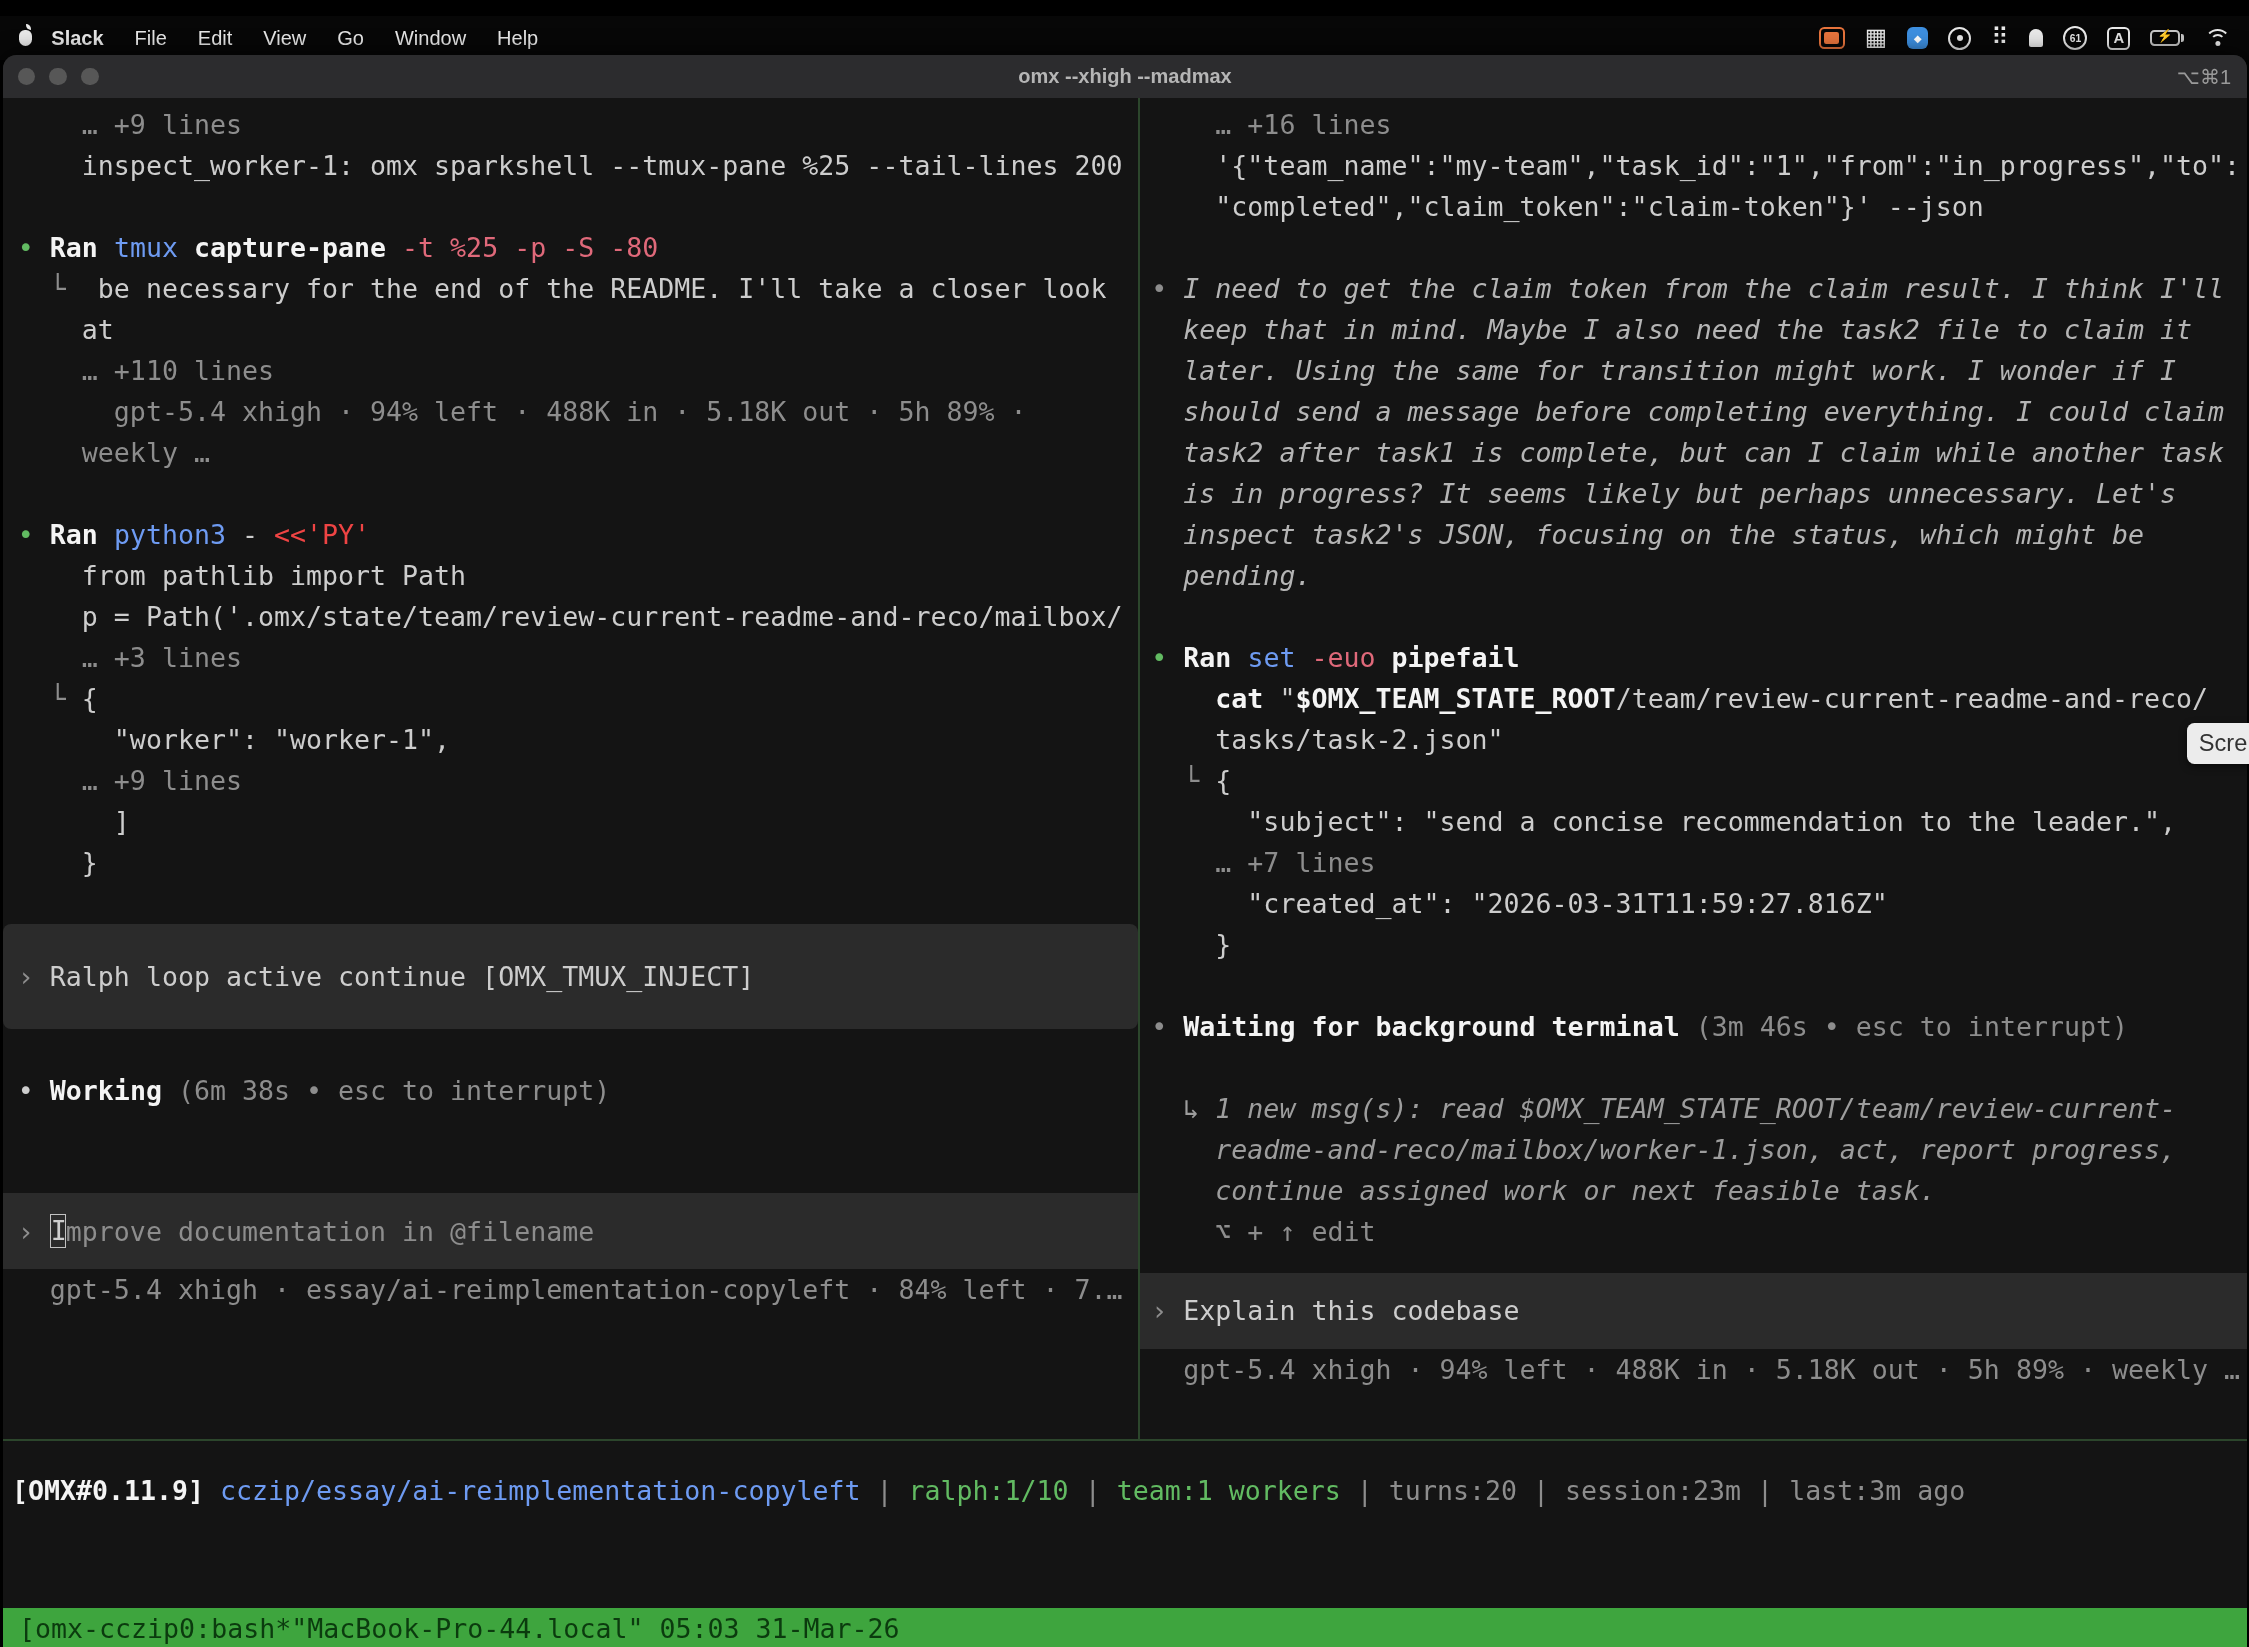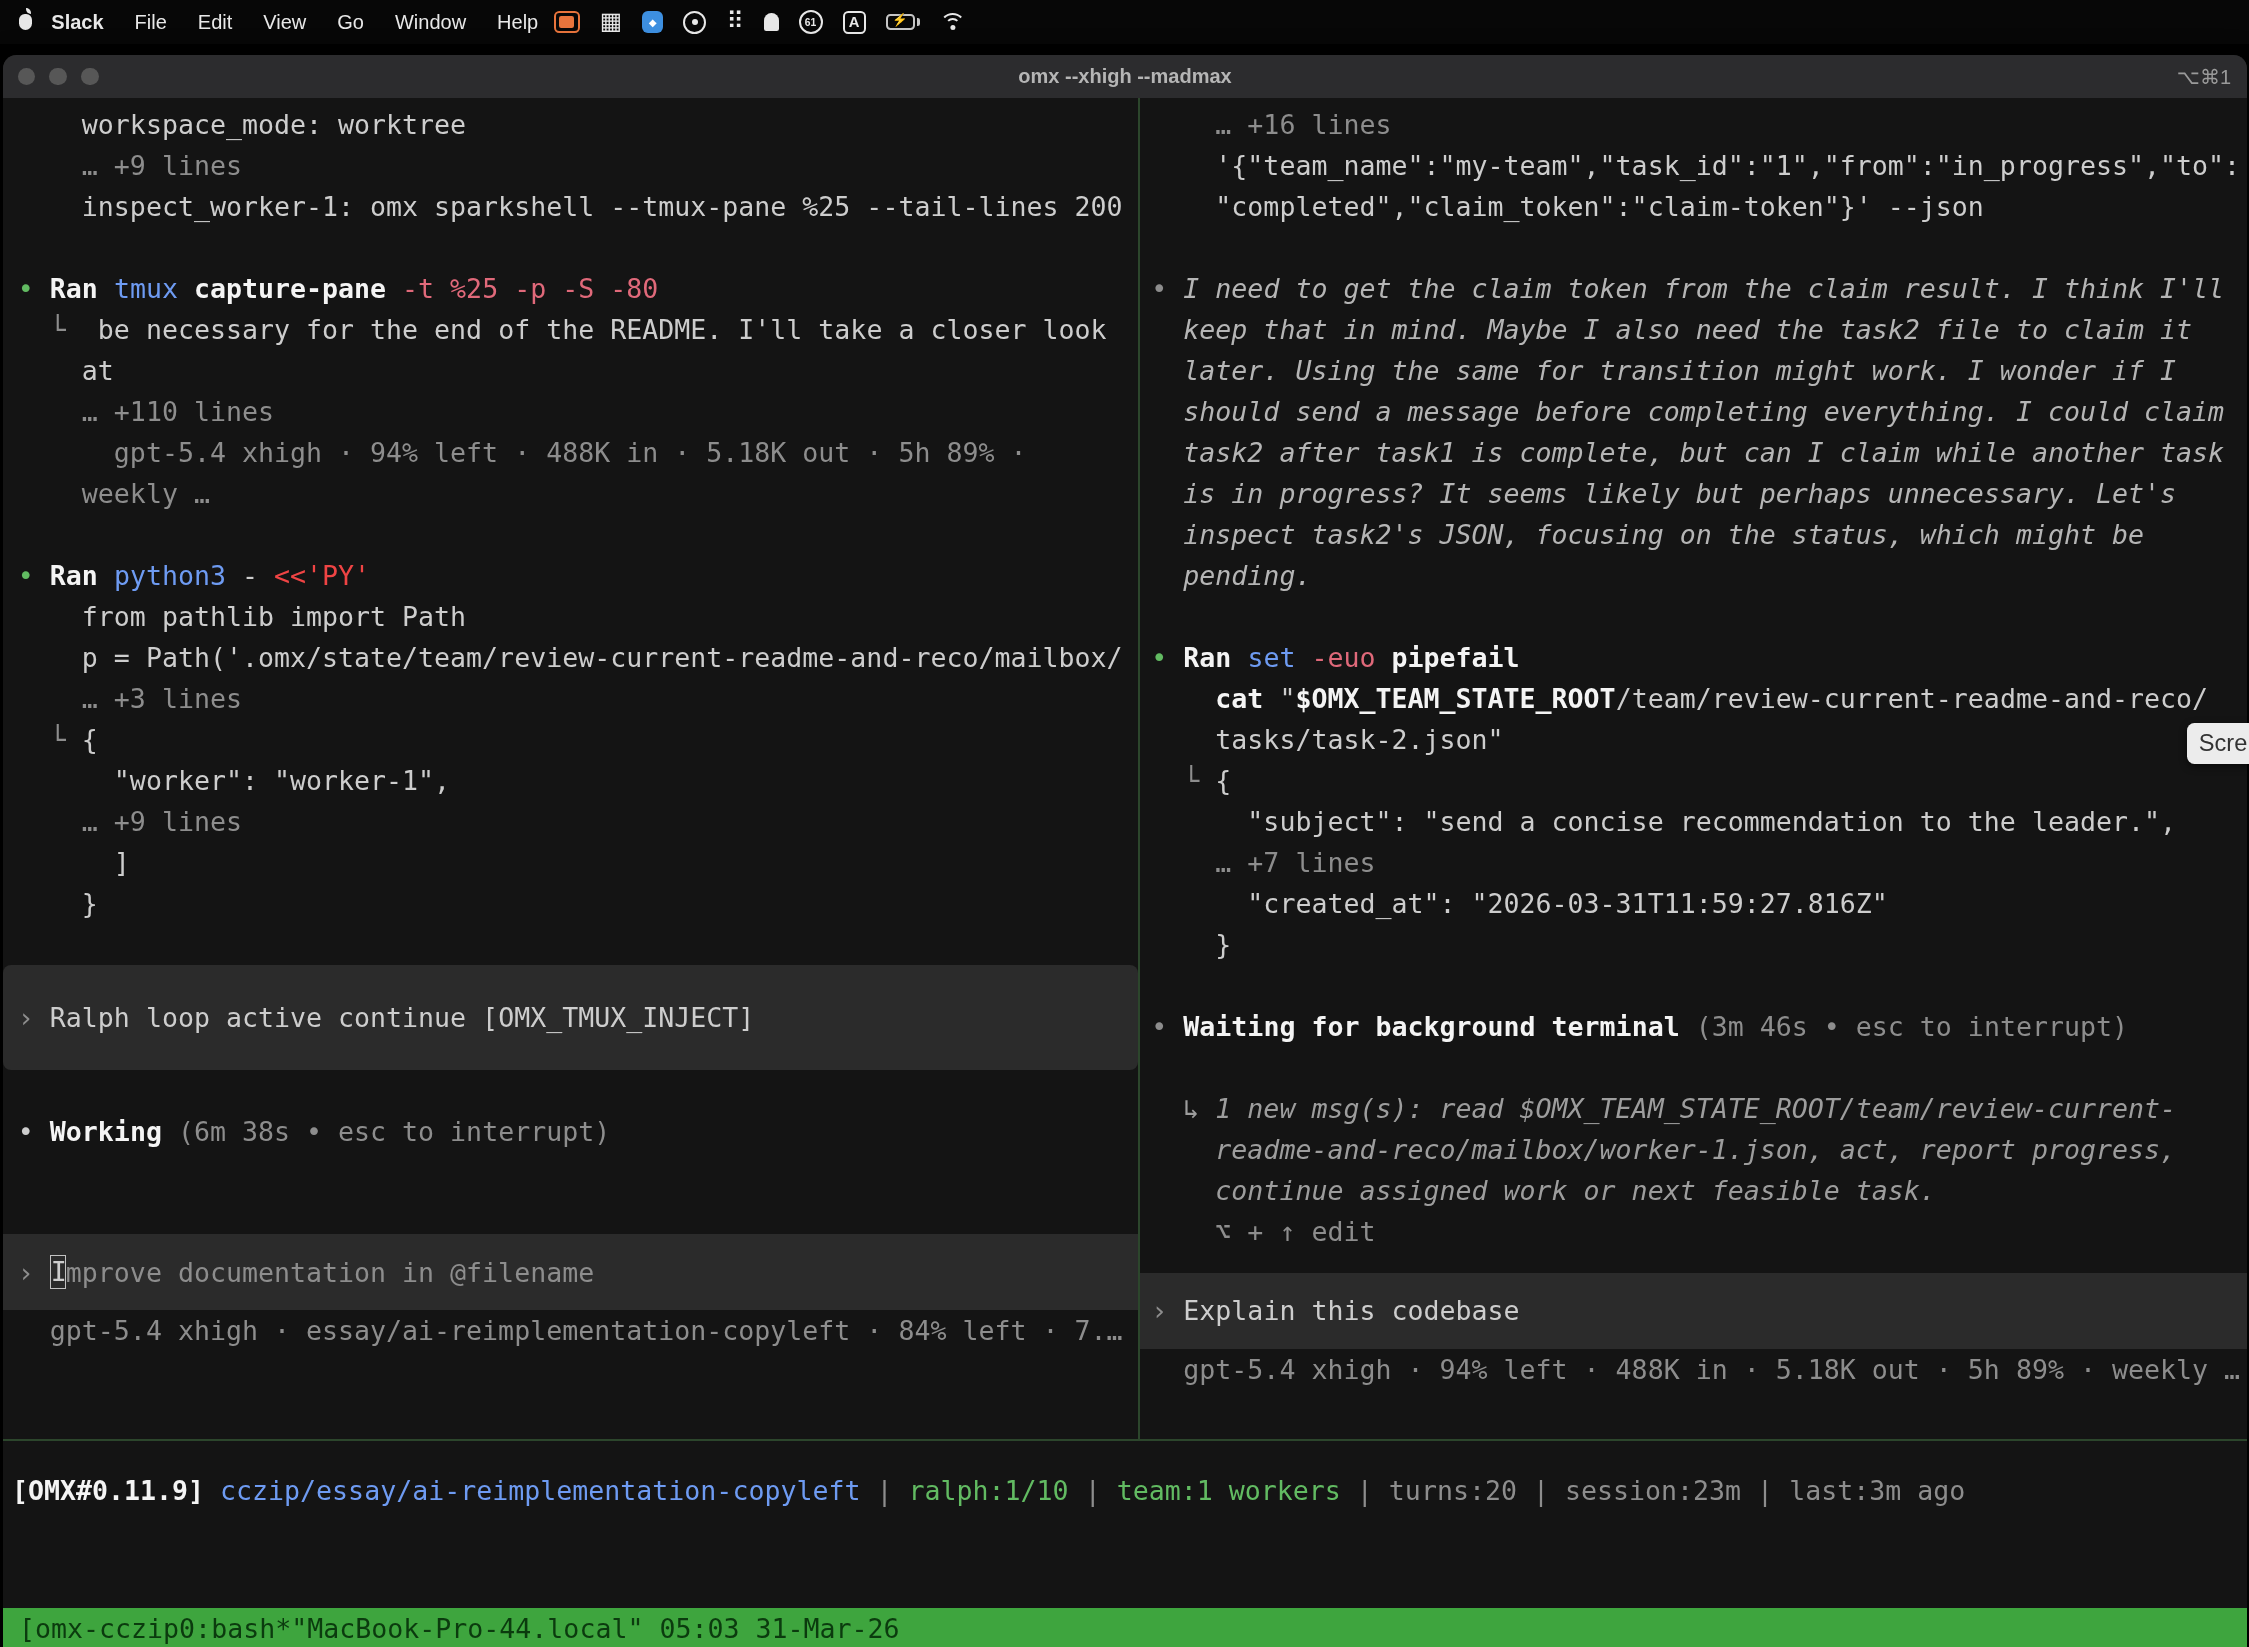--- a/index.html
+++ b/index.html
@@ -1,19 +1,19 @@
 <!DOCTYPE html>
 <html style="font-size:11.8px"><head>
 <meta charset="utf-8">
 <style>
   html,body{margin:0;padding:0;background:#000;}
   body{width:2250px;height:1648px;position:relative;overflow:hidden;font-family:"DejaVu Sans Mono",monospace;}
 
   
-  .menubar{position:absolute;top:0;left:0;right:0;height:44px;background:#070707;display:flex;align-items:center;justify-content:flex-start;padding:0 19px;box-sizing:border-box;font-family:"Liberation Sans",sans-serif;color:#e8e8e8;font-size:20px;}
+  .menubar{position:absolute;top:16px;left:0;right:0;height:44px;background:#070707;display:flex;align-items:center;justify-content:space-between;padding:0 19px;box-sizing:border-box;font-family:"Liberation Sans",sans-serif;color:#e8e8e8;font-size:20px;}
   .menu-left{display:flex;align-items:center;}
   .menu-item{padding:0 15.5px;white-space:nowrap;}
   .menu-item.app{font-weight:700;padding-left:19px;}
   .apple{width:13.3px;height:15.5px;background:#e8e8e8;border-radius:5.9px 5.9px 6.6px 6.6px;position:relative;display:inline-block;}
   .apple::before{content:"";position:absolute;top:-5.9px;left:6.6px;width:5.9px;height:5.9px;background:#e8e8e8;border-radius:0 100% 0 100%;}
   .menu-right{display:flex;align-items:center;gap:20px;}
   .glyph{font-size:23.6px;color:#e8e8e8;line-height:1;}
   .rec{width:22px;height:18.5px;border:2.2px solid #e8743c;border-radius:5.2px;position:relative;display:inline-block;}
   .rec::after{content:"";position:absolute;left:3.7px;top:3px;right:3.7px;bottom:3px;background:#e8743c;border-radius:2.2px;}
   .blueapp{width:21.4px;height:21.4px;border-radius:5.9px;background:#3d8fe0;display:flex;align-items:center;justify-content:center;}
@@ -116,21 +116,20 @@
       <span class="tl"></span>
       <span class="tl"></span>
     </div>
     <span>omx --xhigh --madmax</span>
     <span class="tb-right">⌥⌘1</span>
   </div>
 
   <div class="term">
     <div class="panes">
       <div class="pane pane-left" id="pane-left">
-          <div class="line"><span class="s-fg">    workspace_mode: worktree</span></div>
           <div class="line"><span class="s-dim">    … +9 lines</span></div>
           <div class="line"><span class="s-fg">    inspect_worker-1: omx sparkshell --tmux-pane %25 --tail-lines 200</span></div>
           <div class="line"></div>
           <div class="line"><span class="s-grn">• </span><span class="s-wht">Ran </span><span class="s-blu">tmux </span><span class="s-wht">capture-pane </span><span class="s-red">-t %25 -p -S -80</span></div>
           <div class="line"><span class="s-dim">  └  </span><span class="s-fg">be necessary for the end of the README. I'll take a closer look</span></div>
           <div class="line"><span class="s-fg">    at</span></div>
           <div class="line"><span class="s-dim">    … +110 lines</span></div>
           <div class="line"><span class="s-dim">      gpt-5.4 xhigh · 94% left · 488K in · 5.18K out · 5h 89% ·</span></div>
           <div class="line"><span class="s-dim">    weekly …</span></div>
           <div class="line"></div>

